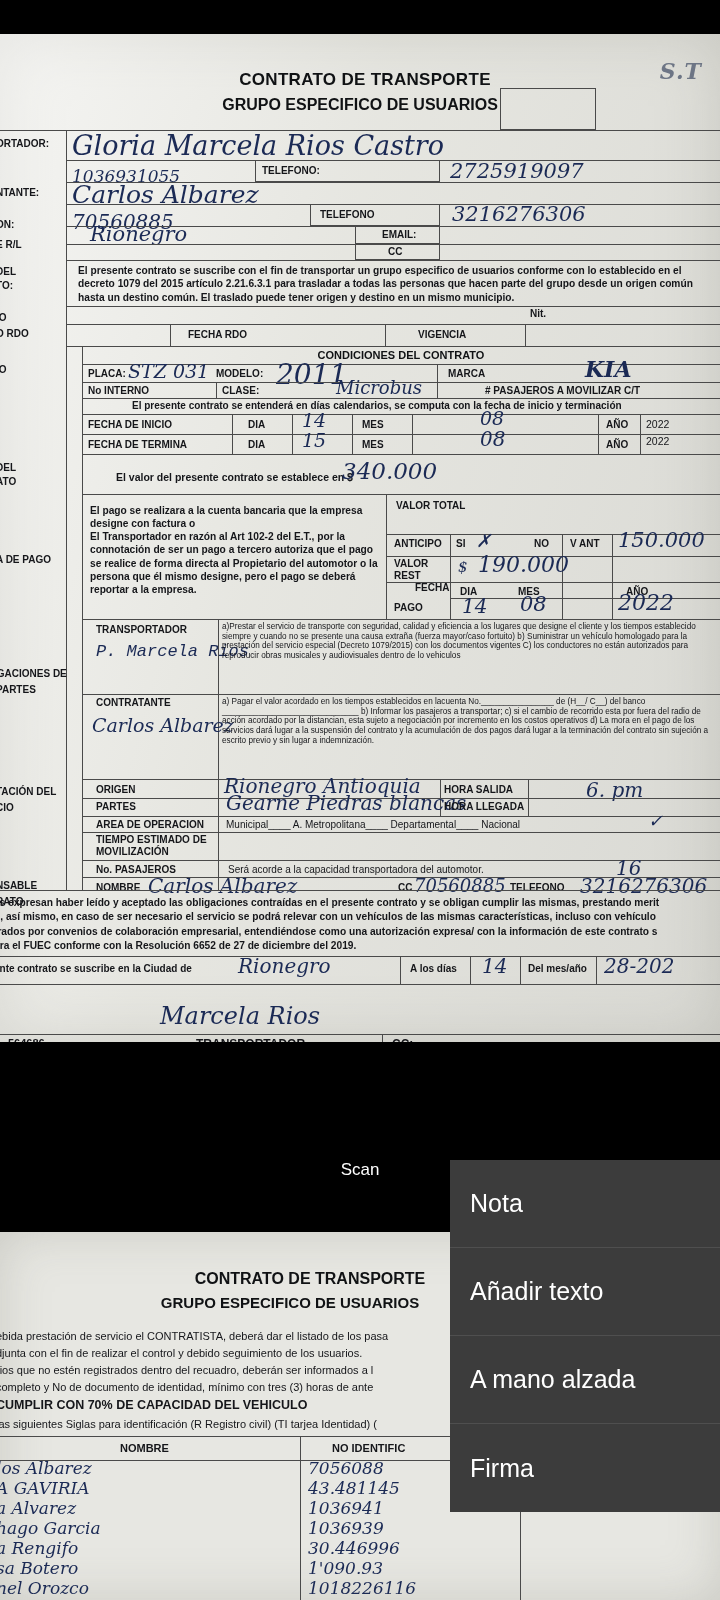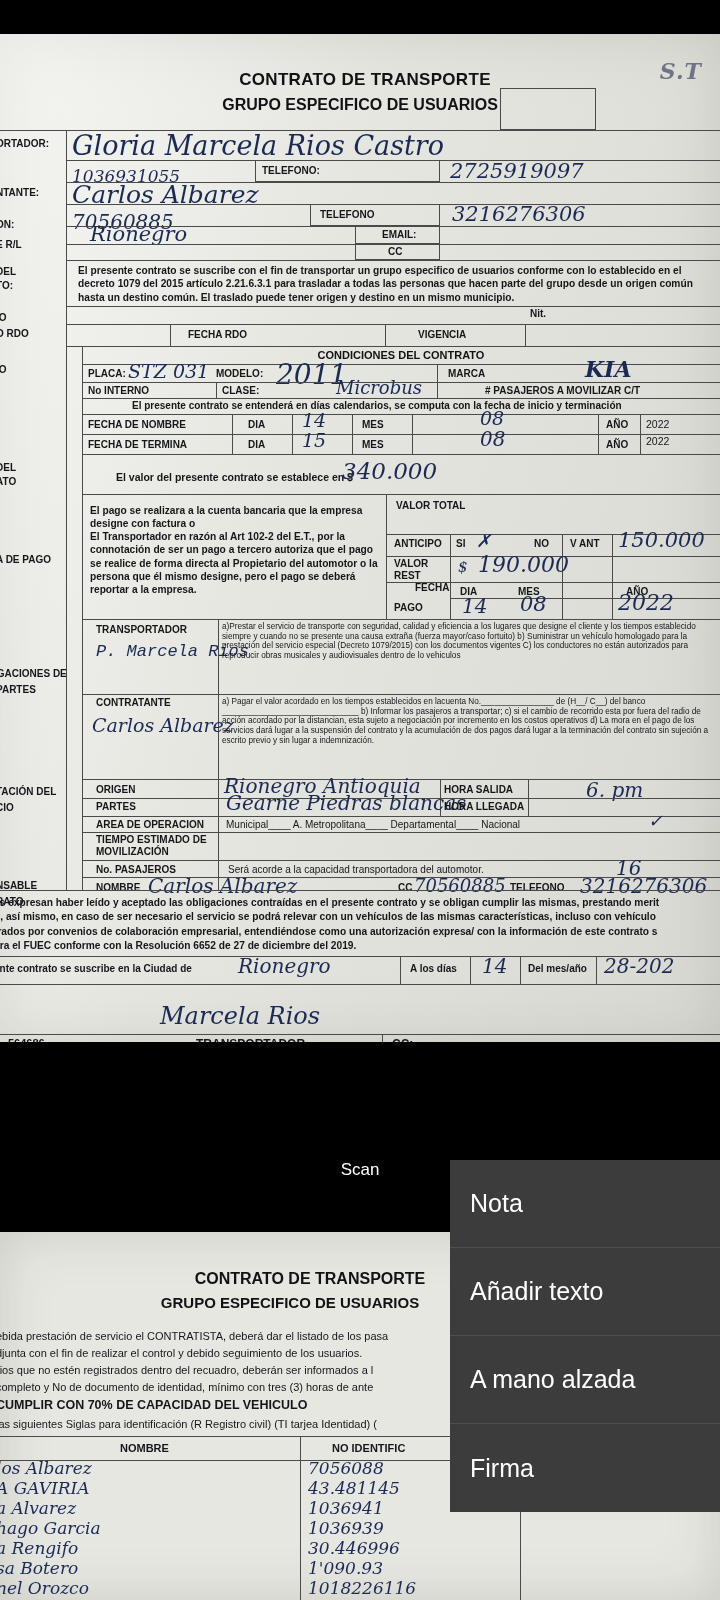--- a/index.html
+++ b/index.html
@@ -118,21 +118,21 @@
     <div class="cellp" style="left:88px;top:351px;">No INTERNO</div>
     <div class="lineV" style="left:216px;top:348px;height:16px;"></div>
     <div class="cellp" style="left:222px;top:351px;">CLASE:</div>
     <div class="hand" style="position:absolute;left:336px;top:343px;font-size:18px;">Microbus</div>
     <div class="cellp" style="left:442px;top:351px;margin-left:43px;"># PASAJEROS A MOVILIZAR C/T</div>
     <div class="lineH" style="left:82px;top:364px;width:638px;"></div>
 
     <div style="position:absolute;left:88px;top:366px;width:630px;font-size:10px;font-weight:bold;color:#15161a;margin-left:44px;">El presente contrato se entenderá en días calendarios, se computa con la fecha de inicio y terminación</div>
     <div class="lineH" style="left:82px;top:380px;width:638px;"></div>
 
-    <div class="cellp" style="left:88px;top:385px;">FECHA DE NOMBRE</div>
+    <div class="cellp" style="left:88px;top:385px;">FECHA DE INICIO</div>
     <div class="lineV" style="left:232px;top:380px;height:40px;"></div>
     <div class="cellp" style="left:248px;top:385px;">DIA</div>
     <div class="lineV" style="left:292px;top:380px;height:40px;"></div>
     <div class="hand" style="position:absolute;left:302px;top:375px;font-size:19px;">14</div>
     <div class="lineV" style="left:352px;top:380px;height:40px;"></div>
     <div class="cellp" style="left:362px;top:385px;">MES</div>
     <div class="lineV" style="left:412px;top:380px;height:40px;"></div>
     <div class="hand" style="position:absolute;left:480px;top:373px;font-size:19px;">08</div>
     <div class="lineV" style="left:598px;top:380px;height:40px;"></div>
     <div class="cellp" style="left:606px;top:385px;">AÑO</div>

